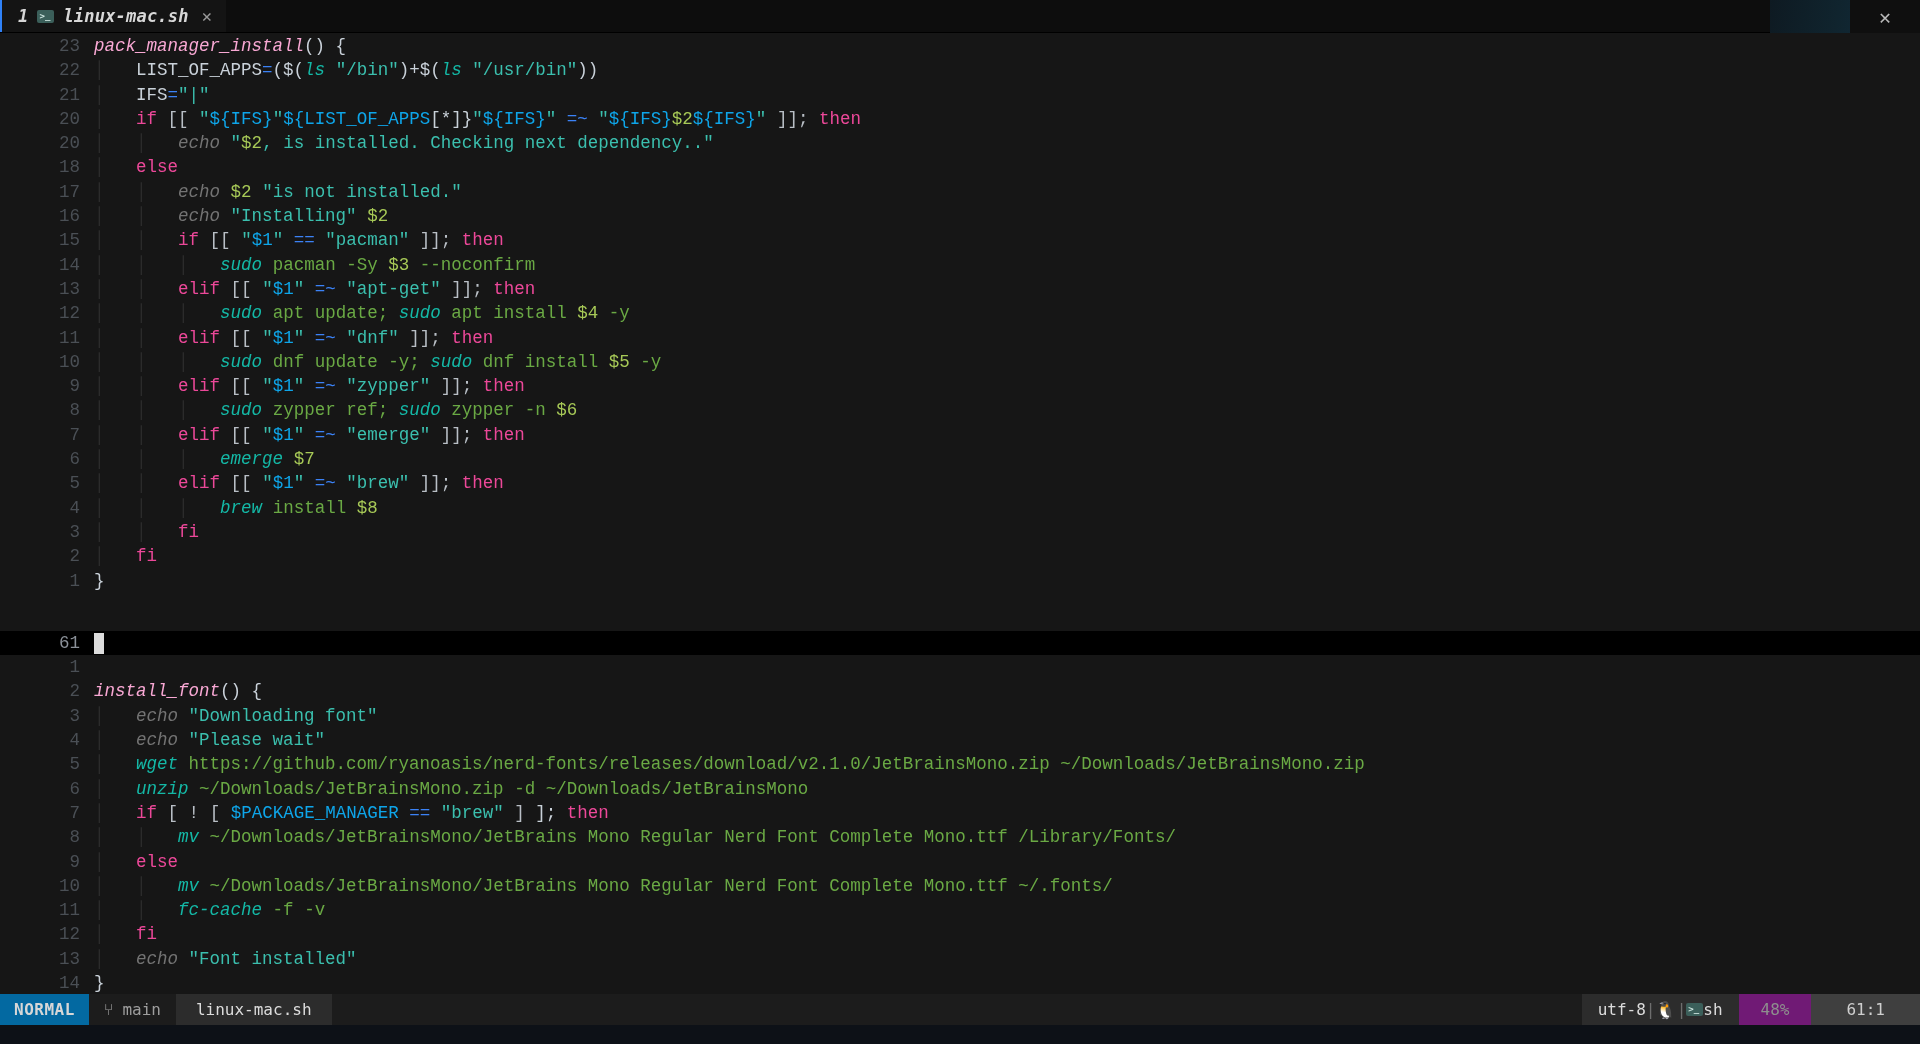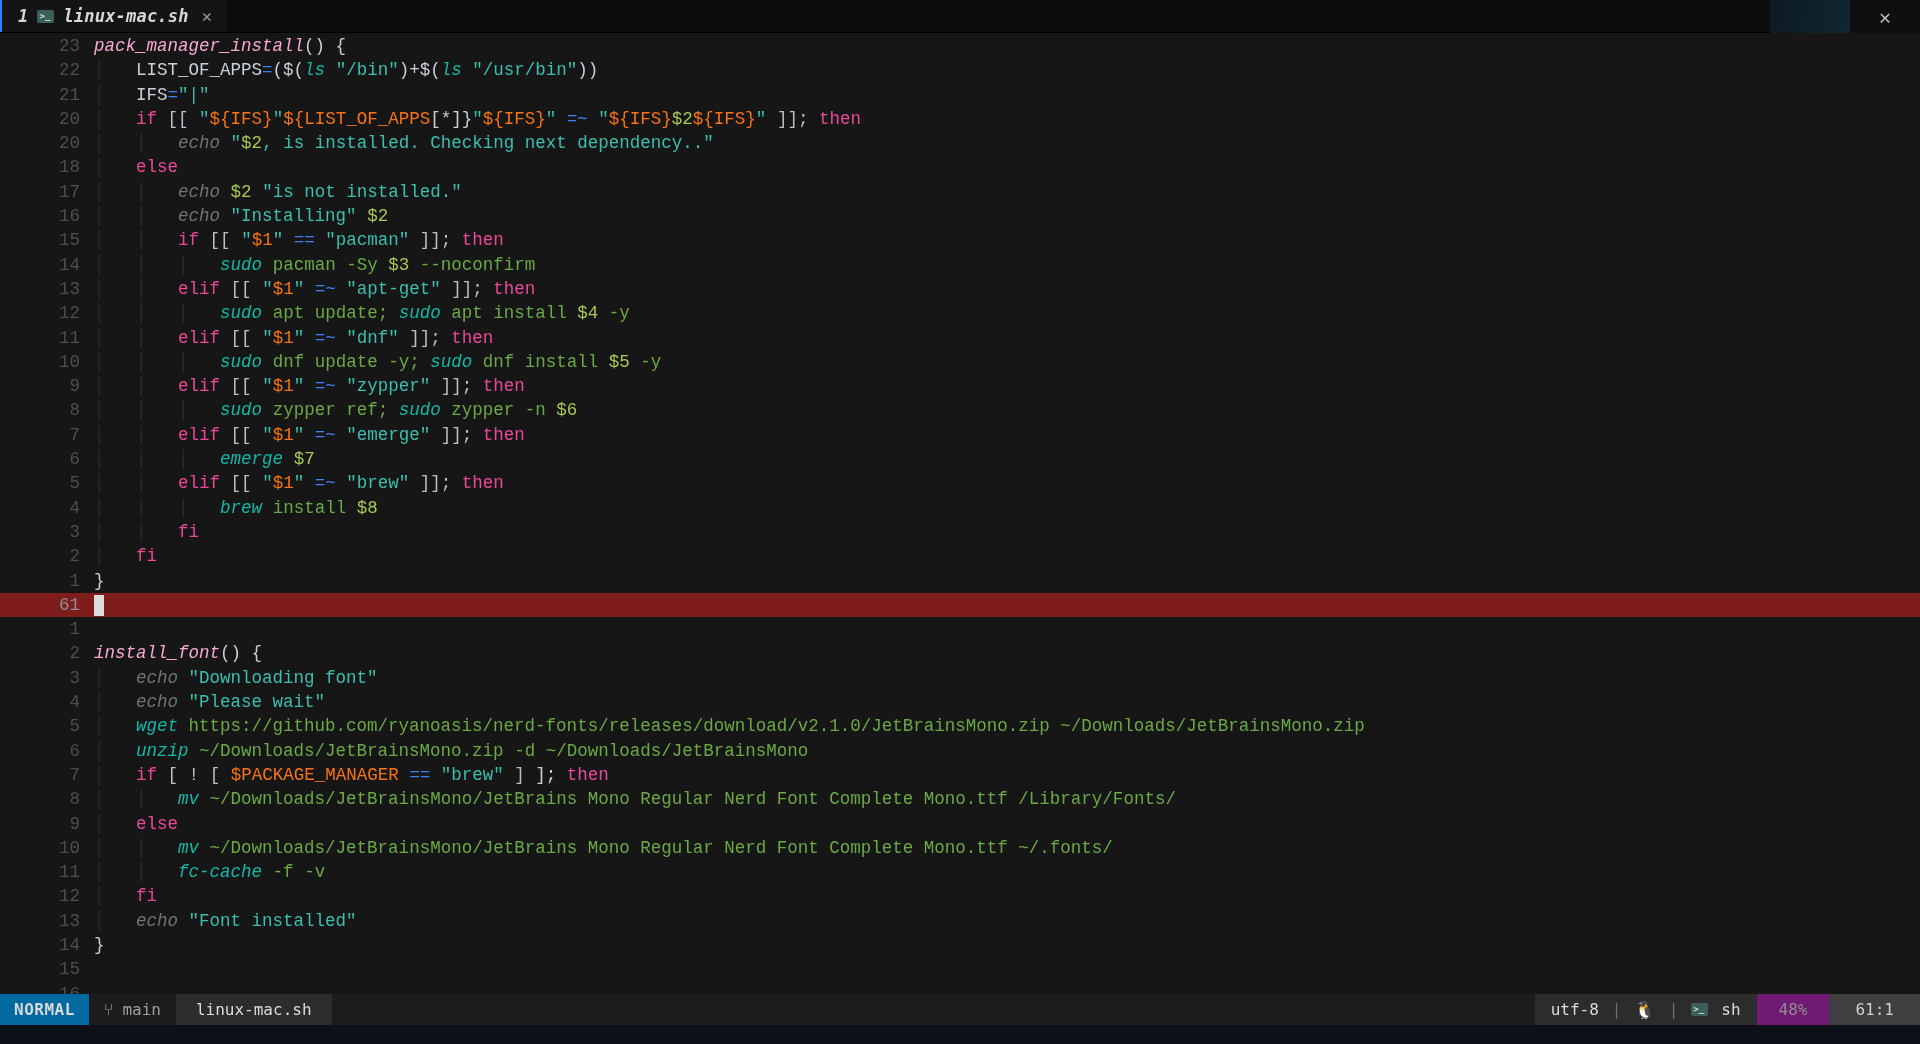--- a/index.html
+++ b/index.html
@@ -78,21 +78,22 @@
   .code-line {
     display: flex;
     align-items: center;
     height: 24.3px;
     white-space: pre;
     font-size: 17.5px;
     line-height: 24.3px;
     font-family: Liberation Mono, monospace;
   }
   .code-line.current {
-    background: #7f1d1d;
+    background: #000000;
+    margin-top: 38px;
   }
   .gutter {
     width: 94px; min-width: 94px;
     text-align: right;
     padding-right: 14px;
     color: #4a4f55;
     font-size: 17.5px;
     user-select: none;
   }
   .code-line.current .gutter { color: #8b9199; }
@@ -101,21 +102,21 @@
   
   .ig { color: #2e2e2e; }
 
   
   .kw      { color: #ec4899; }              
   .fn      { color: #f9a8d4; font-style: italic; }  
   .cmd     { color: #737373; font-style: italic; }  
   .cmd2    { color: #14b8a6; font-style: italic; }  
   .str     { color: #3bbfae; }              
   .var     { color: #a7c957; }              
-  .varp    { color: #f97316; }              
+  .varp    { color: #0ea5e9; }              
   .plain   { color: #c9d1d9; }              
   .arg     { color: #6aa944; }              
   .op      { color: #3b82f6; }
   .brk     { color: #b9bfc6; }
 
   .cursor {
     display: inline-block;
     width: 10px; height: 21px;
     background: #dcdcdc;
     vertical-align: middle;
@@ -145,29 +146,29 @@
   }
   .st-file {
     background: #2c2c2c;
     padding: 0 20px;
     display: flex; align-items: center;
     color: #dcdcdc;
   }
   .st-spacer { flex: 1; background: #1c1c1c; }
   .st-right {
     background: #2c2c2c;
-    display: flex; align-items: center; gap: 13px;
+    display: flex; align-items: center; 
     padding: 0 16px;
     color: #dcdcdc;
   }
   .st-div { color: #6e6e6e; }
   .st-pct { padding: 0 22px; display: flex; align-items: center; color: #8e8e8e; background: #701a75; }
   .st-pos {
     background: #3f3f3f; color: #cfcfcf;
-    padding: 0 26px; display: flex; align-items: center;
+    padding: 0 35px; display: flex; align-items: center;
   }
   .branch-ico { font-size: 16px; color: #9d9d9d; }
   .tux { font-size: 17px; color: #d0d0d0; }
   .term-ico-sm {
     width: 17px; height: 13px; background: #3b5f5a; border-radius: 2px;
     display: inline-flex; align-items: center; padding-left: 2px;
     font-size: 9px; color: #cfe6e1; font-weight: bold; line-height: 1;
   }
 
   

